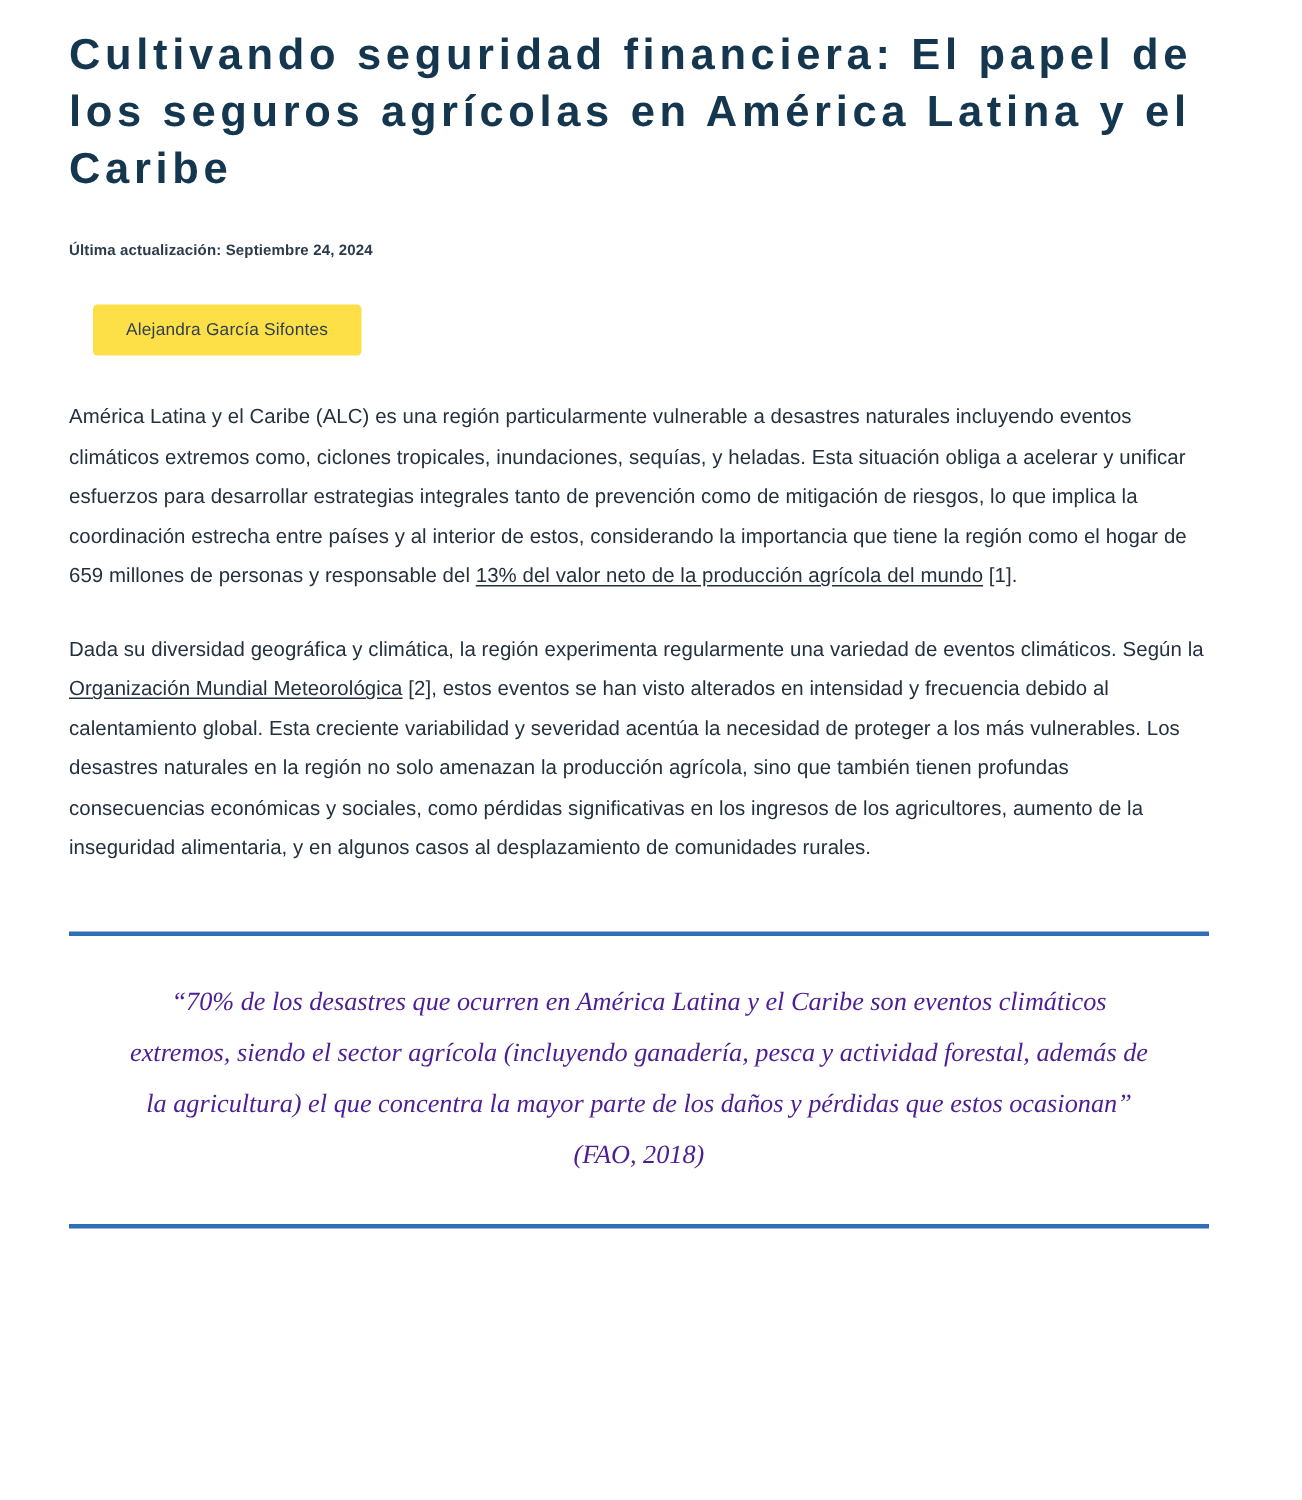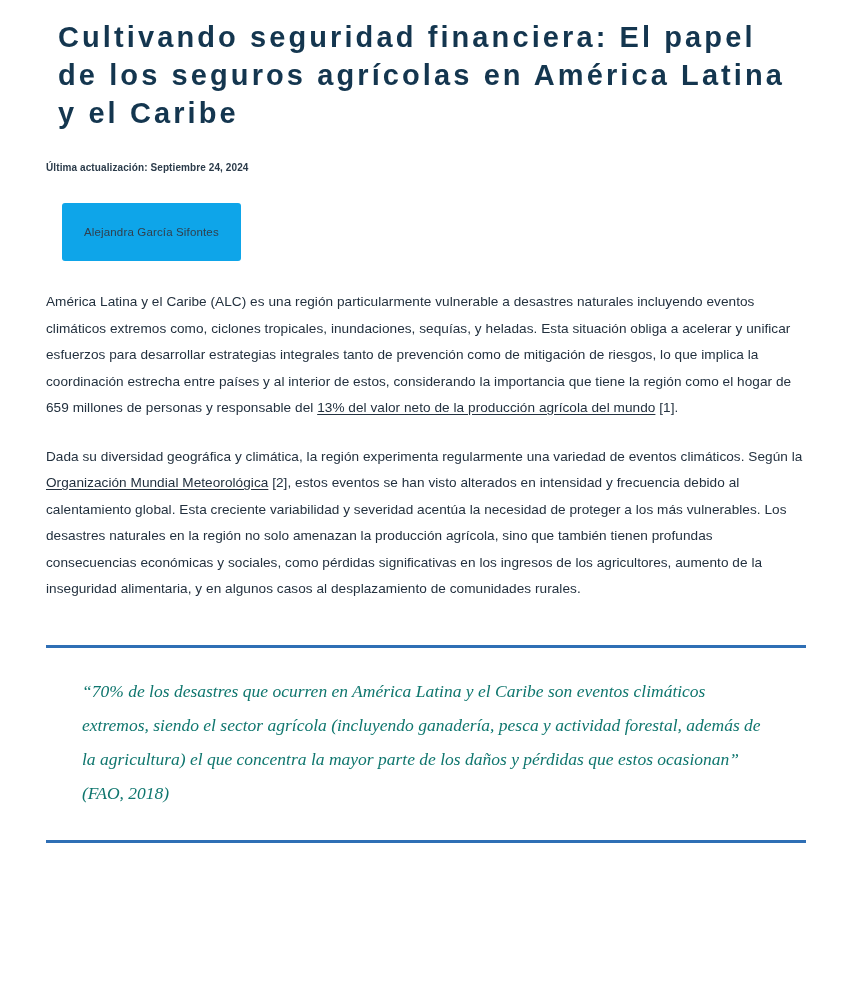--- a/index.html
+++ b/index.html
@@ -19,21 +19,21 @@
     height: 1000px;
     box-sizing: border-box;
     padding: 18px 62px 0 46px;
   }
   .article-title {
     font-size: 29px;
     line-height: 38px;
     font-weight: bold;
     letter-spacing: 3.1px;
     color: #14364f;
-    margin: 0 0 30px 12px;
+    margin: 0 0 30px 0;
     font-family: "Liberation Sans", sans-serif;
   }
   .meta-updated {
     font-size: 10px;
     font-weight: bold;
     color: #2b3b4a;
     letter-spacing: 0.1px;
     margin: 0 0 30px 0;
   }
   .contrib-heading {
@@ -43,24 +43,24 @@
     letter-spacing: 0.1px;
   }
   .contrib-list {
     margin: 0 0 28px 0;
     padding: 0 0 0 16px;
     display: flex;
     gap: 10px;
   }
   .contrib-chip {
     display: inline-block;
-    background: #0ea5e9;
+    background: #fde047;
     color: #30404f;
     font-size: 11.5px;
-    padding: 23px 22px;
+    padding: 11px 22px;
     border-radius: 3px;
     letter-spacing: 0.15px;
     white-space: nowrap;
   }
   .body-para {
     font-size: 13.6px;
     line-height: 26.5px;
     color: #23313f;
     margin: 0 0 22px 0;
     letter-spacing: 0.05px;
@@ -76,21 +76,22 @@
     margin-top: 42px;
     border-top: 3px solid #2f6fb5;
     border-bottom: 3px solid #2f6fb5;
     padding: 26px 36px 30px 36px;
   }
   .pullquote {
     font-family: "Liberation Serif", serif;
     font-style: italic;
     font-size: 17.5px;
     line-height: 34px;
-    color: #0f766e;
+    color: #4c1d95;
+    text-align: center;
     margin: 0;
   }
 </style>
 </head>
 <body>
 
 <div class="page">
 
   <h1 class="article-title">Cultivando seguridad financiera: El papel de los seguros agrícolas en América Latina y el Caribe</h1>
 

